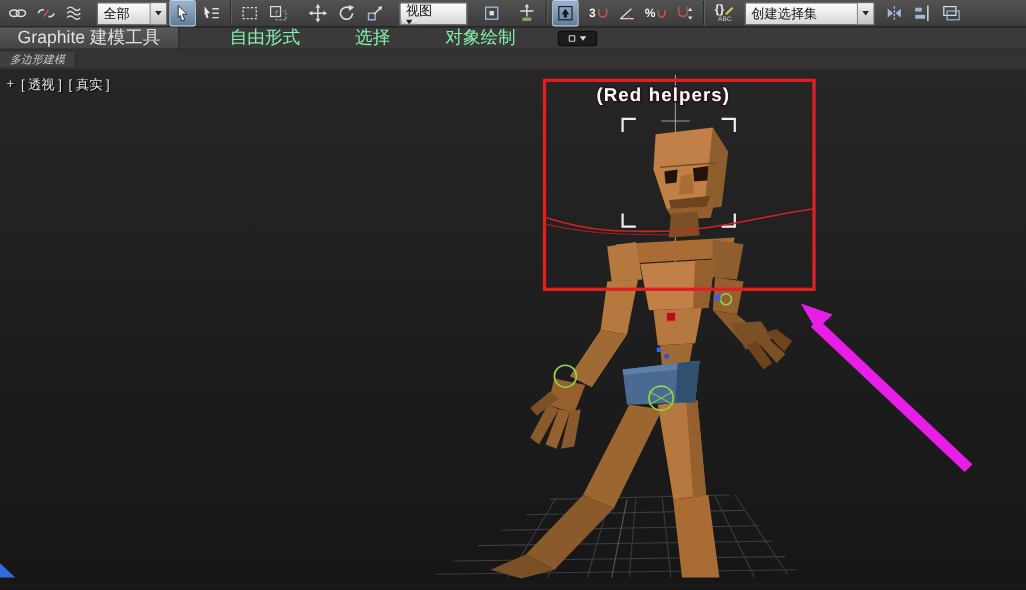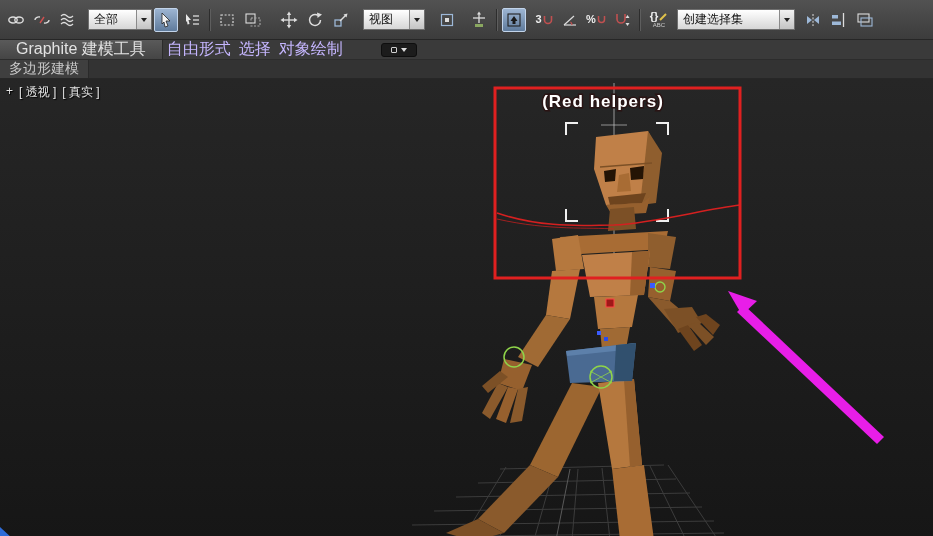--- a/index.html
+++ b/index.html
@@ -6,21 +6,21 @@
   html,body { margin:0; padding:0; }
   body {
     width:933px; height:536px; overflow:hidden;
     background:#171717;
     font-family:"Liberation Sans", sans-serif;
     -webkit-font-smoothing:antialiased;
   }
   
   .toolbar {
     display:flex; align-items:center;
-    height:40px; padding:0 4px; gap:2px;
+    height:25px; padding:0 4px; gap:2px;
     background:linear-gradient(#525252,#3c3c3c);
     border-bottom:1px solid #262626;
   }
   .tbtn {
     width:24px; height:24px; flex:0 0 auto;
     display:flex; align-items:center; justify-content:center;
     border:1px solid transparent; border-radius:2px;
     color:#ddd; position:relative;
   }
   .tbtn.wide { width:28px; }
@@ -44,32 +44,32 @@
   .ribbon-tabs {
     height:20px; display:flex; align-items:center;
     background:#3a3a3a; border-bottom:1px solid #2c2c2c;
     font-size:16px;
   }
   .rtab.active {
     height:100%; display:flex; align-items:center; padding:0 16px;
     background:linear-gradient(#5a5a5a,#454545);
     color:#e2e2e2; border-right:1px solid #2b2b2b;
   }
-  .rtab-plain { color:#c4b5fd; padding:0 4px; }
+  .rtab-plain { color:#86efac; padding:0 4px; margin-left:42px; }
   .ribbon-dd {
     margin-left:34px; width:36px; height:14px; border-radius:3px;
     background:#1c1c1c; border:1px solid #0e0e0e;
     display:flex; align-items:center; justify-content:center; gap:4px;
   }
   .ribbon-dd .dot { width:6px; height:6px; border:1px solid #cfcfcf; border-radius:1px; }
   
   .panel-strip {
-    height:19px; display:flex; align-items:flex-end;
+    height:19px; display:flex; align-items:center;
     background:#333333; border-bottom:1px solid #ololo;
-    border-bottom:1px solid #272727; font-size:14px;
+    border-bottom:1px solid #272727; font-size:10px;font-style:italic;
   }
   .ptab {
     display:flex; align-items:center; padding:0 9px;
     background:#3f3f3f; color:#c8c8c8; border-right:1px solid #2a2a2a;
   }
   
   .viewport {
     position:relative; width:933px; height:463px;
     background:linear-gradient(#262626,#161616);
   }
@@ -162,21 +162,21 @@
     </svg>
   </div>
   <div class="tbtn" style="margin-right:8px;">
     <svg width="18" height="18">
       <rect x="3" y="9" width="6" height="6" fill="none" stroke="#9db8d8" stroke-width="1.3"></rect>
       <line x1="8" y1="10" x2="14" y2="4" stroke="#ddd" stroke-width="1.4"></line>
       <polygon points="15.5,2.5 11.5,3.5 14.5,6.5" fill="#ddd"></polygon>
     </svg>
   </div>
 
-  <div class="combo" style="width:62px;">
+  <div class="combo" style="width:62px;flex-direction:column;">
     <span class="val">视图</span>
     <span class="btn">
         <span class="caret"></span>
       </span>
   </div>
 
   <div class="tbtn" style="margin-left:8px;">
     <svg width="18" height="18">
       <rect x="3.5" y="3.5" width="11" height="11" fill="none" stroke="#9db8d8" stroke-width="1.2"></rect>
       <rect x="7" y="7" width="4" height="4" fill="#ddd"></rect>

